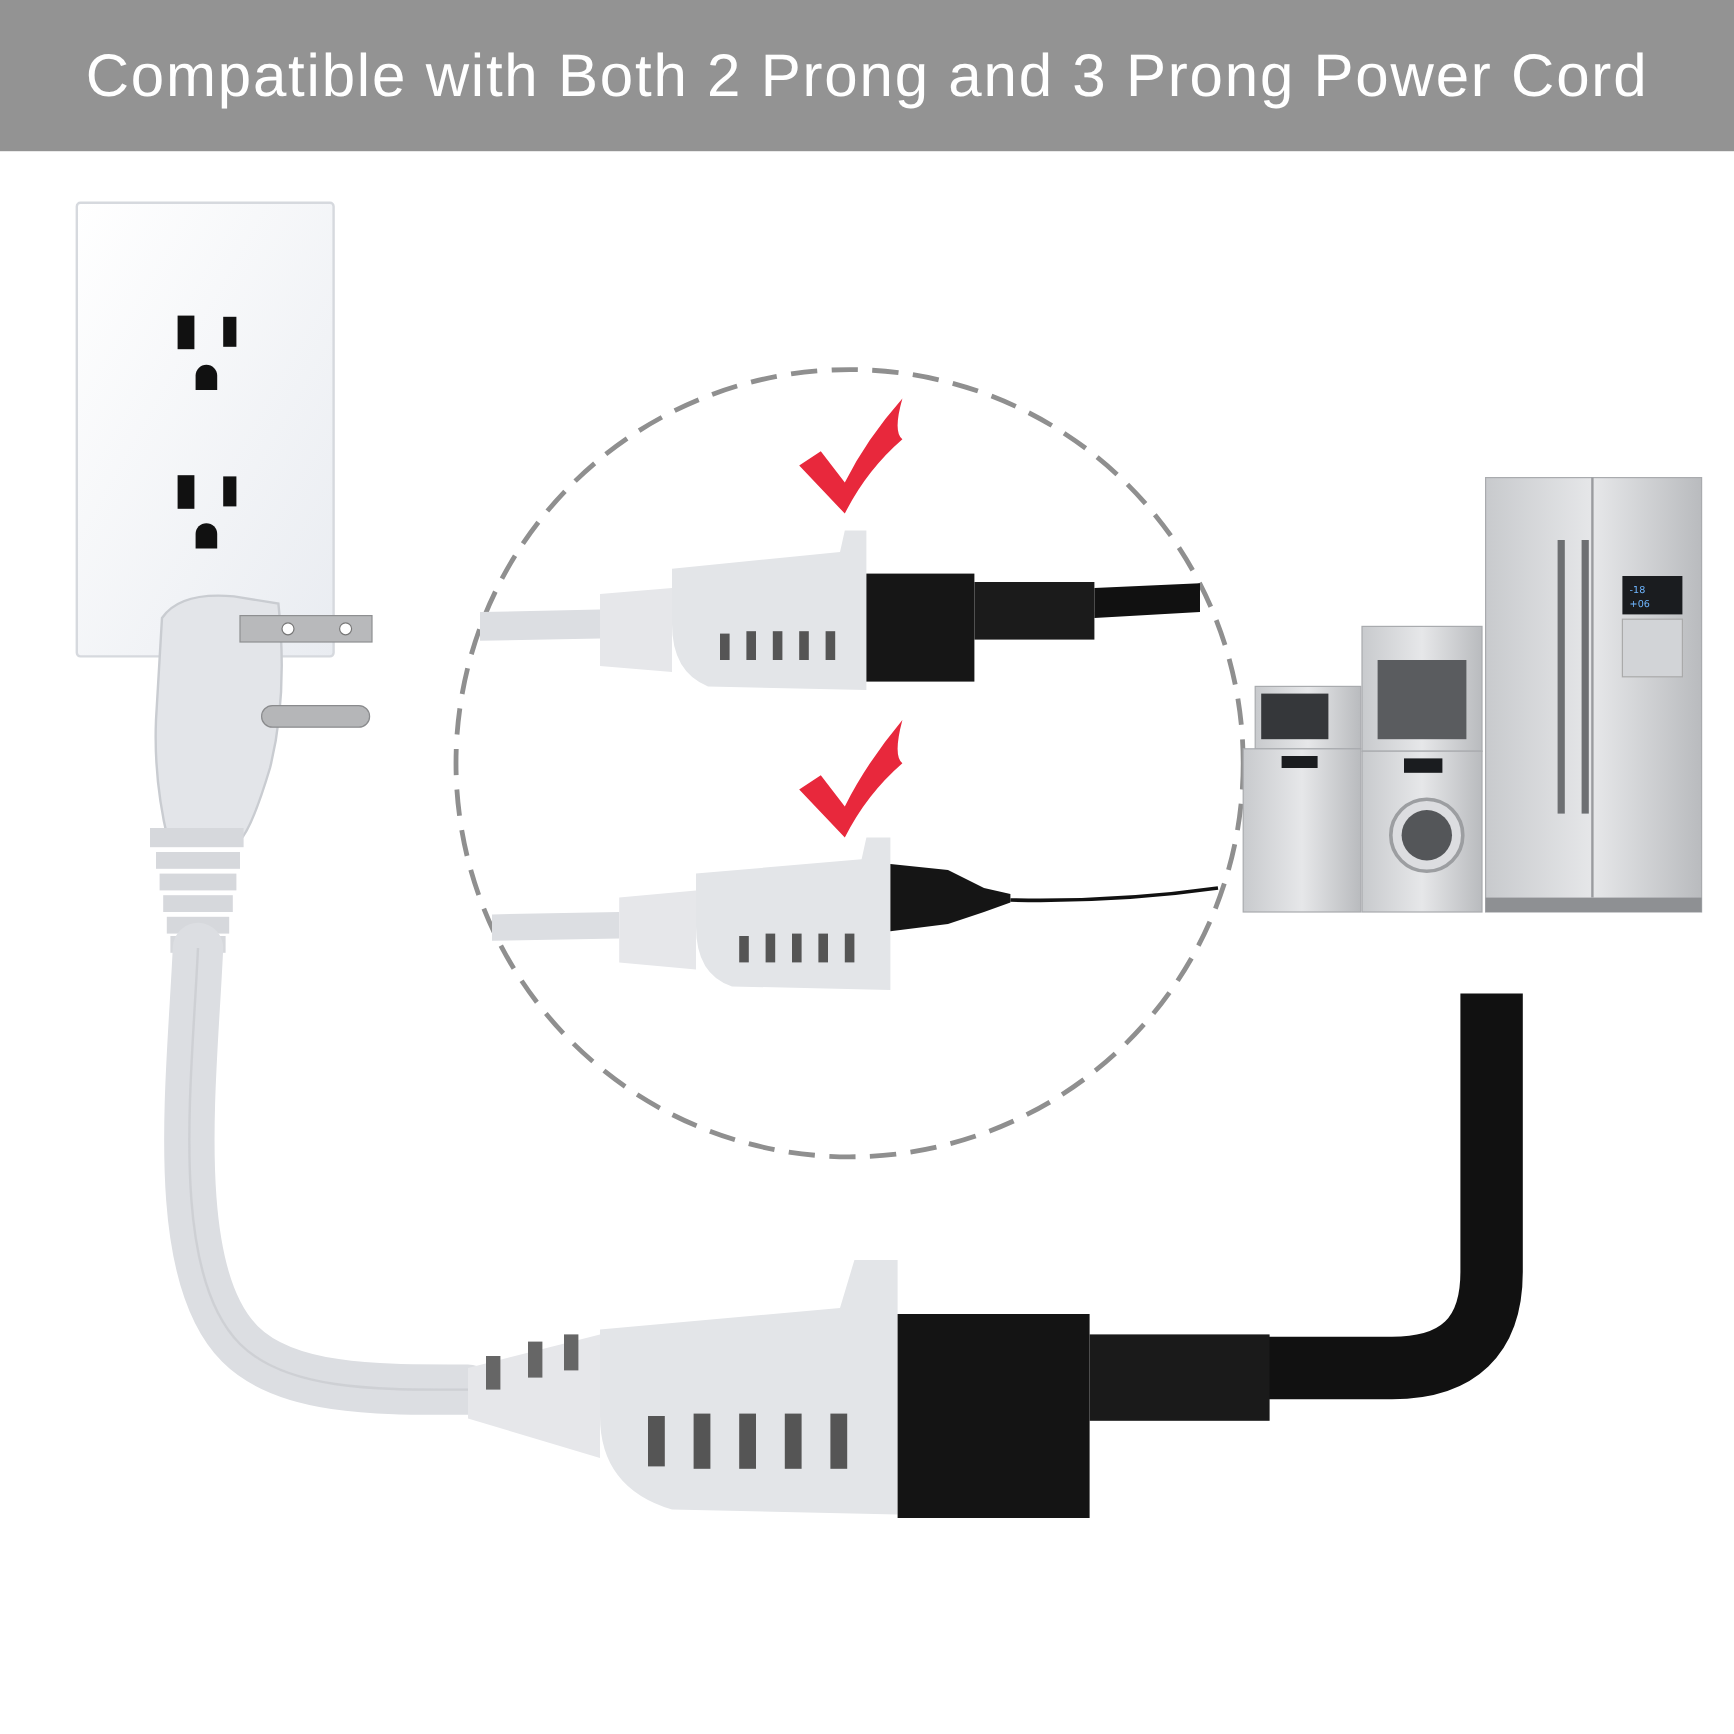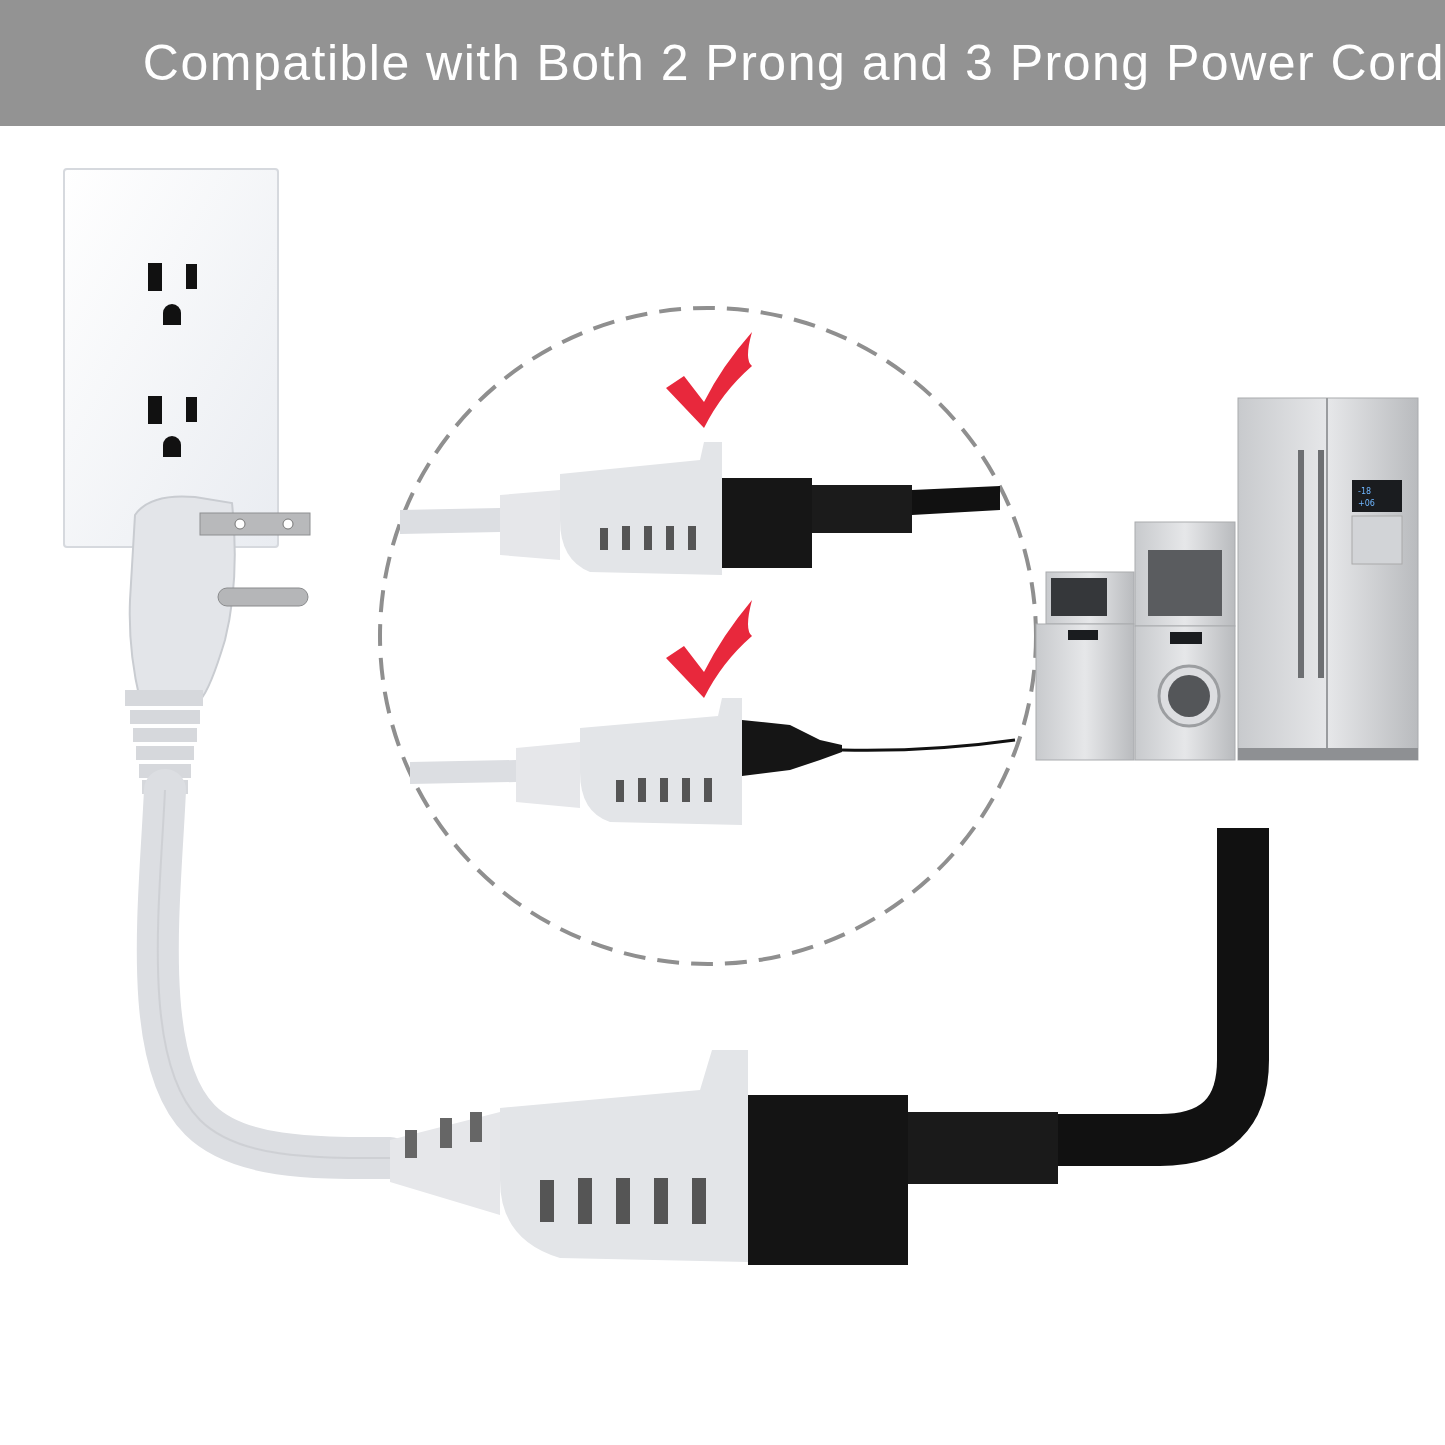--- a/index.html
+++ b/index.html
@@ -1,17 +1,17 @@
 <!DOCTYPE html>
 <html><head>
 <meta charset="utf-8">
 <style>
   html, body { margin: 0; padding: 0; }
   body { width: 1445px; height: 1445px; background: #ffffff; position: relative; overflow: hidden; font-family: "Liberation Sans", sans-serif; }
-  .banner { position: absolute; left: 0; top: 0; width: 1445px; height: 126px; background: #939393; display: flex; align-items: center; justify-content: flex-end; }
+  .banner { position: absolute; left: 0; top: 0; width: 1445px; height: 126px; background: #939393; display: flex; align-items: center; justify-content: center; }
   .banner-title { color: #ffffff; font-family: "Liberation Sans", sans-serif; font-size: 50px; letter-spacing: 1.5px; white-space: nowrap; }
   svg.scene { position: absolute; left: 0; top: 126px; }
 </style>
 </head>
 <body>
 
 <div class="banner">
   <span class="banner-title">Compatible with Both 2 Prong and 3 Prong Power Cord</span>
 </div>
 

